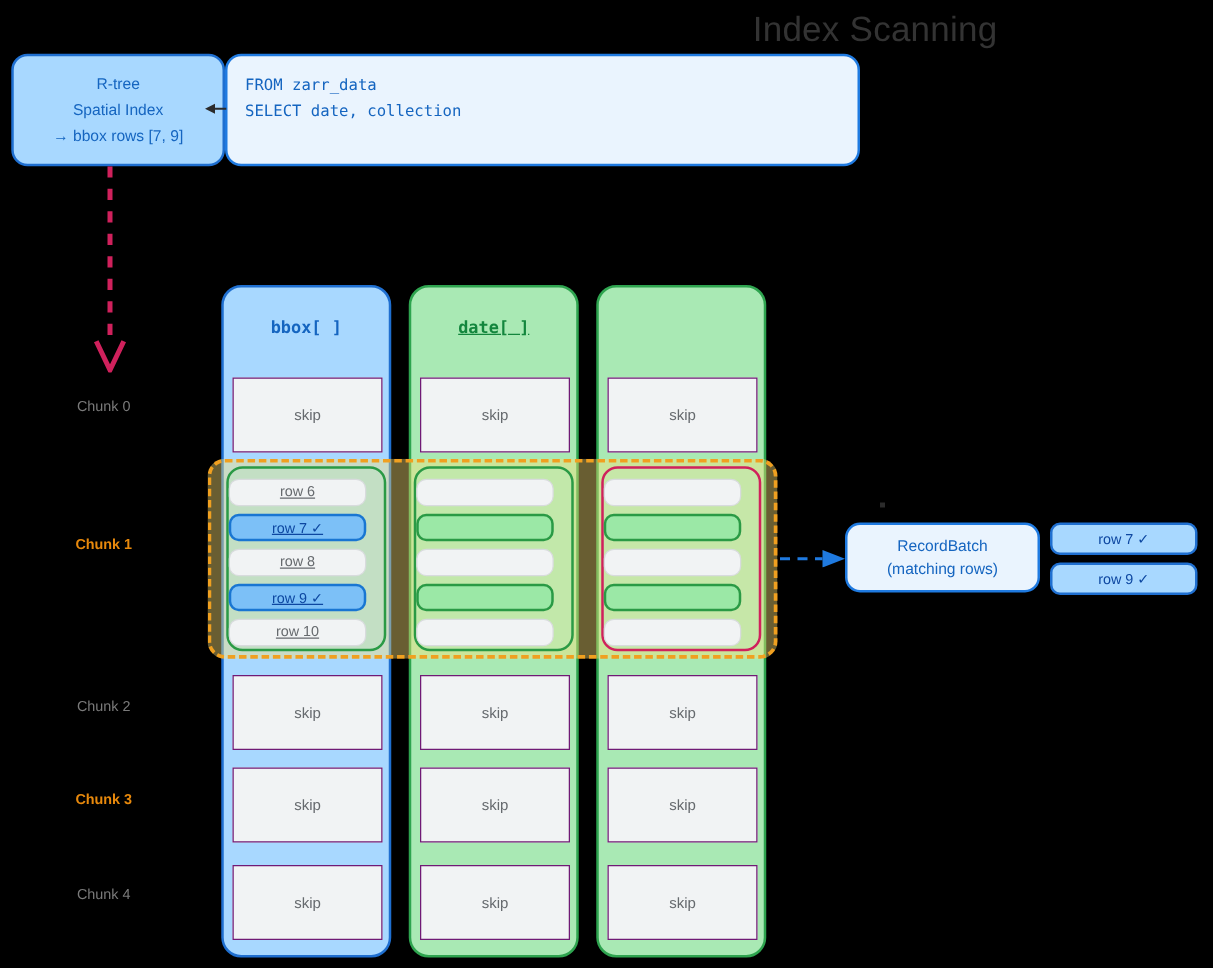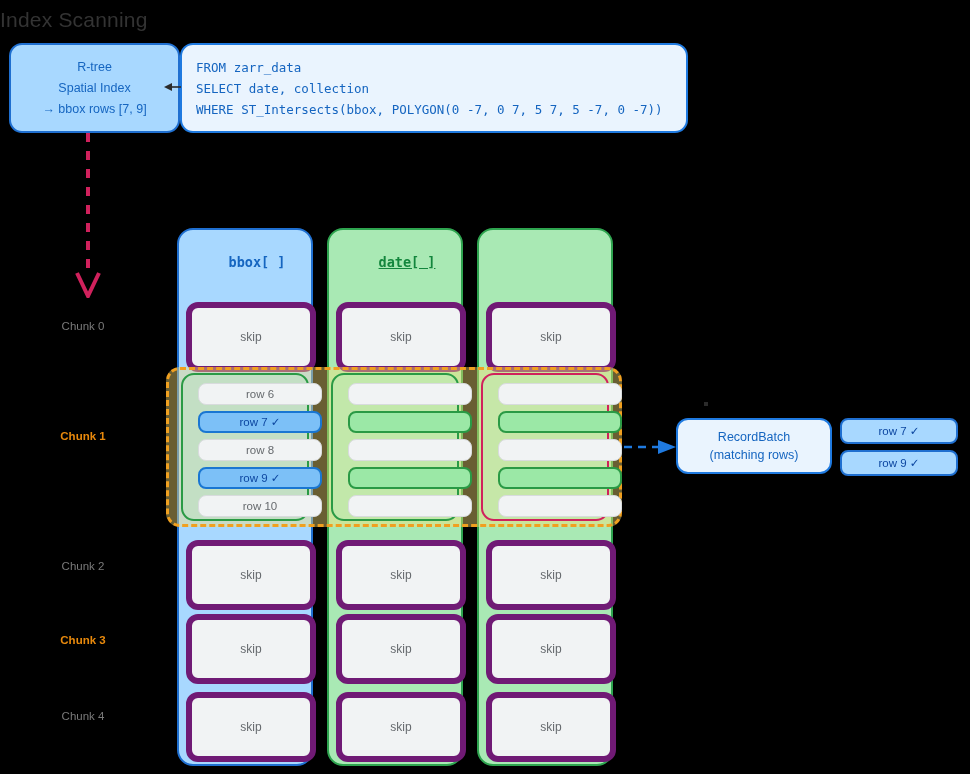--- a/index.html
+++ b/index.html
@@ -3,22 +3,22 @@
 <meta charset="utf-8">
 <style>
   html,body{margin:0;padding:0;background:#000;}
   body{width:970px;height:774px;position:relative;overflow:hidden;
        font-family:"Liberation Sans",sans-serif;}
 
   .abs{position:absolute;}
 
   
   #title{
-    left:0;top:8px;width:798px;text-align:left;
-    font-size:21px;color:#333333;letter-spacing:.2px;
+    left:0;top:8px;width:798px;text-align:right;
+    font-size:28px;color:#333333;letter-spacing:.2px;
   }
 
   
   #rtree{
     left:9px;top:43px;width:171px;height:90px;
     background:#a8d8ff;border:2px solid #1f6fd0;border-radius:13px;
     color:#1565c0;font-size:12.5px;line-height:21px;text-align:center;
     display:flex;flex-direction:column;justify-content:center;align-items:center;
     box-sizing:border-box;
   }
@@ -52,29 +52,29 @@
     top:228px;width:136px;height:538px;border-radius:16px;box-sizing:border-box;
   }
   #col0{left:177px;background:#a8d8ff;border:2px solid #1f6fd0;}
   #col1{left:327px;background:#a9e9b4;border:2px solid #2ea44f;}
   #col2{left:477px;background:#a9e9b4;border:2px solid #2ea44f;}
 
   .colhdr{
     position:absolute;left:0;top:0;width:100%;height:64px;
     display:flex;align-items:center;justify-content:center;
     font-family:"DejaVu Sans Mono","Liberation Mono",monospace;
-    font-size:13.5px;font-weight:bold;margin-left:12px;
+    font-size:13.5px;font-weight:bold;
   }
   #col0 .colhdr{color:#1565c0;}
   #col1 .colhdr,#col2 .colhdr{color:#13863d;text-decoration:underline;}
 
   
   .skip{
     position:absolute;width:118px;height:58px;left:7px;
-    background:#f1f3f4;border:6px solid #701a75;border-radius:12px;
+    background:#f1f3f4;border:1px solid #701a75;border-radius:0;
     display:flex;align-items:center;justify-content:center;
     font-size:12px;color:#666a6e;
   }
 
   
   #band{
     left:166px;top:367px;width:456px;height:160px;
     border:3px dashed #f0a020;border-radius:14px;
     background:rgba(250,225,120,.42);box-sizing:border-box;
   }
@@ -82,23 +82,23 @@
   
   .grp{
     position:absolute;top:373px;width:128px;height:148px;border-radius:13px;
     box-sizing:border-box;
   }
   #grp0{left:181px;border:2px solid #2a9a45;background:rgba(190,225,195,.55);}
   #grp1{left:331px;border:2px solid #2a9a45;background:rgba(185,235,190,.45);}
   #grp2{left:481px;border:2px solid #d0215c;background:rgba(190,235,195,.35);}
 
   .rowcell{
-    position:absolute;width:124px;height:22px;left:15px;border-radius:8px;
-    display:flex;align-items:center;justify-content:center;
-    font-size:11.5px;box-sizing:border-box;
+    position:absolute;width:110px;height:22px;left:0;border-radius:8px;
+    display:flex;align-items:center;justify-content:center;
+    font-size:11.5px;box-sizing:border-box;text-decoration:underline;
   }
   .rowcell.plain{background:#f1f3f4;border:1px solid #d8dbdd;color:#666a6e;}
   .rowcell.hitblue{background:#7cc0f7;border:2px solid #1976d2;color:#0d47a1;}
   .rowcell.hitgreen{background:#9be8a6;border:2px solid #2a9a45;}
 
   
   #rb{
     left:676px;top:418px;width:156px;height:56px;
     background:#eaf4fe;border:2px solid #1f7ae0;border-radius:12px;
     display:flex;flex-direction:column;align-items:center;justify-content:center;
@@ -124,21 +124,20 @@
 
 <div class="abs" id="rtree">
   <div>R-tree</div>
   <div>Spatial Index</div>
   <div>→ bbox rows [7, 9]</div>
 </div>
 
 <div class="abs" id="sqlbox">
   <div class="ln">FROM zarr_data</div>
   <div class="ln">SELECT date, collection</div>
-  <div class="ln">WHERE ST_Intersects(bbox, POLYGON(0 -7, 0 7, 5 7, 5 -7, 0 -7))</div>
 </div>
 
 <svg class="abs" id="arrow-sql-rtree" viewBox="0 0 18 10">
   <line x1="17" y1="5" x2="6" y2="5" stroke="#2b2b2b" stroke-width="1.6"></line>
   <polygon points="0,5 8,1 8,9" fill="#2b2b2b"></polygon>
 </svg>
 
 <svg class="abs" id="rtree-arrow" viewBox="0 0 32 165">
   <line x1="16" y1="0" x2="16" y2="142" stroke="#d0215c" stroke-width="4" stroke-dasharray="9,9"></line>
   <polyline points="5,140 16,163 27,140" fill="none" stroke="#d0215c" stroke-width="4"></polyline>

